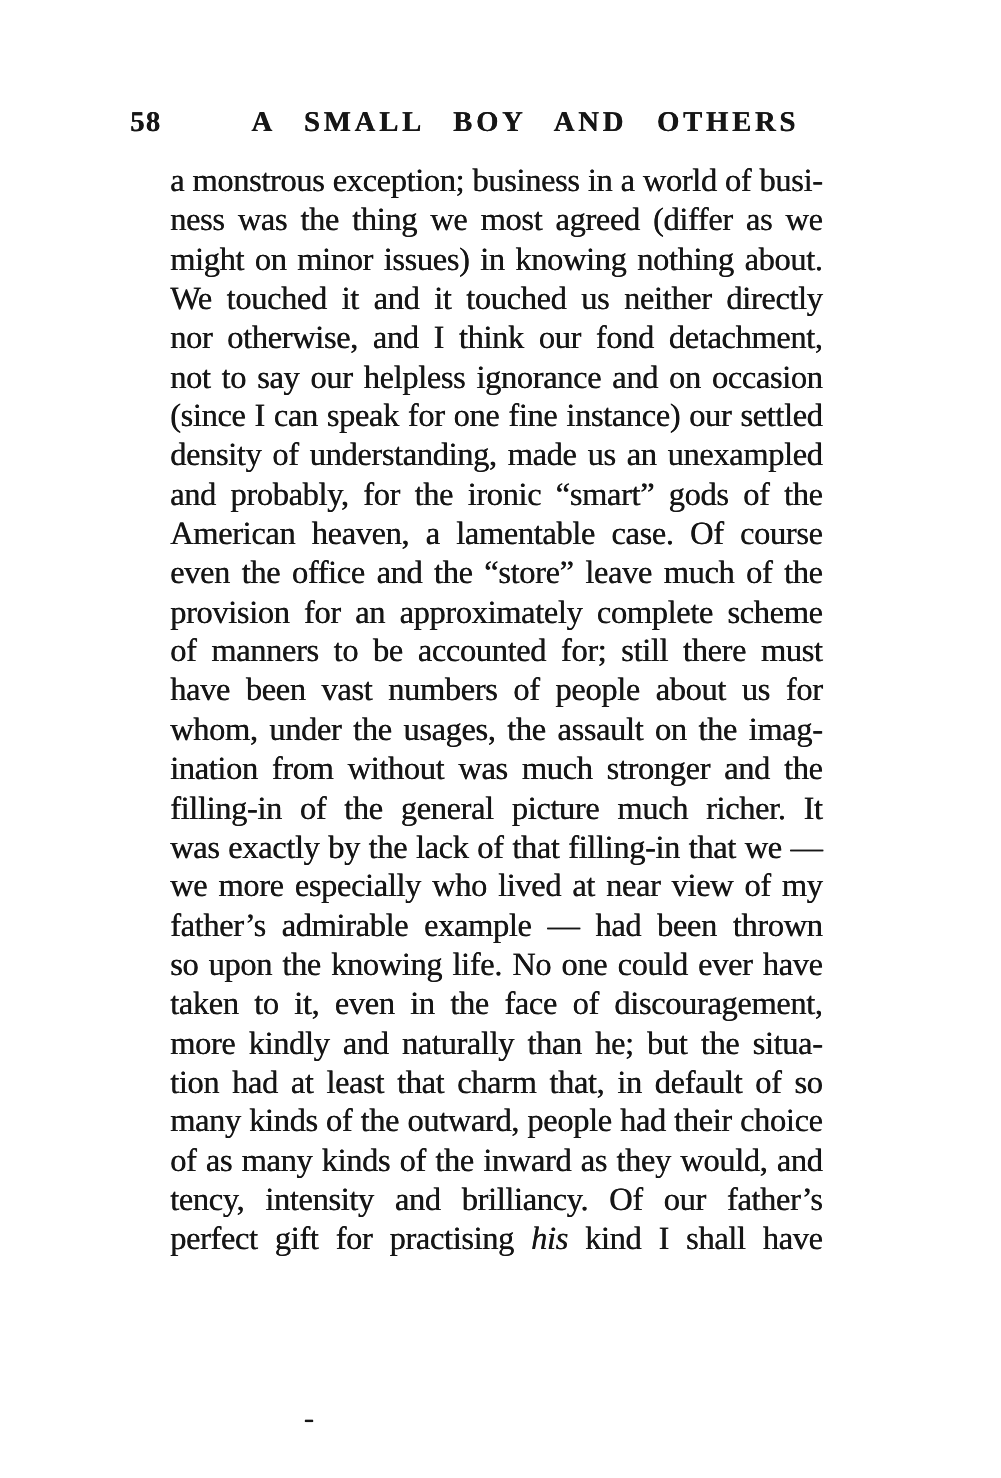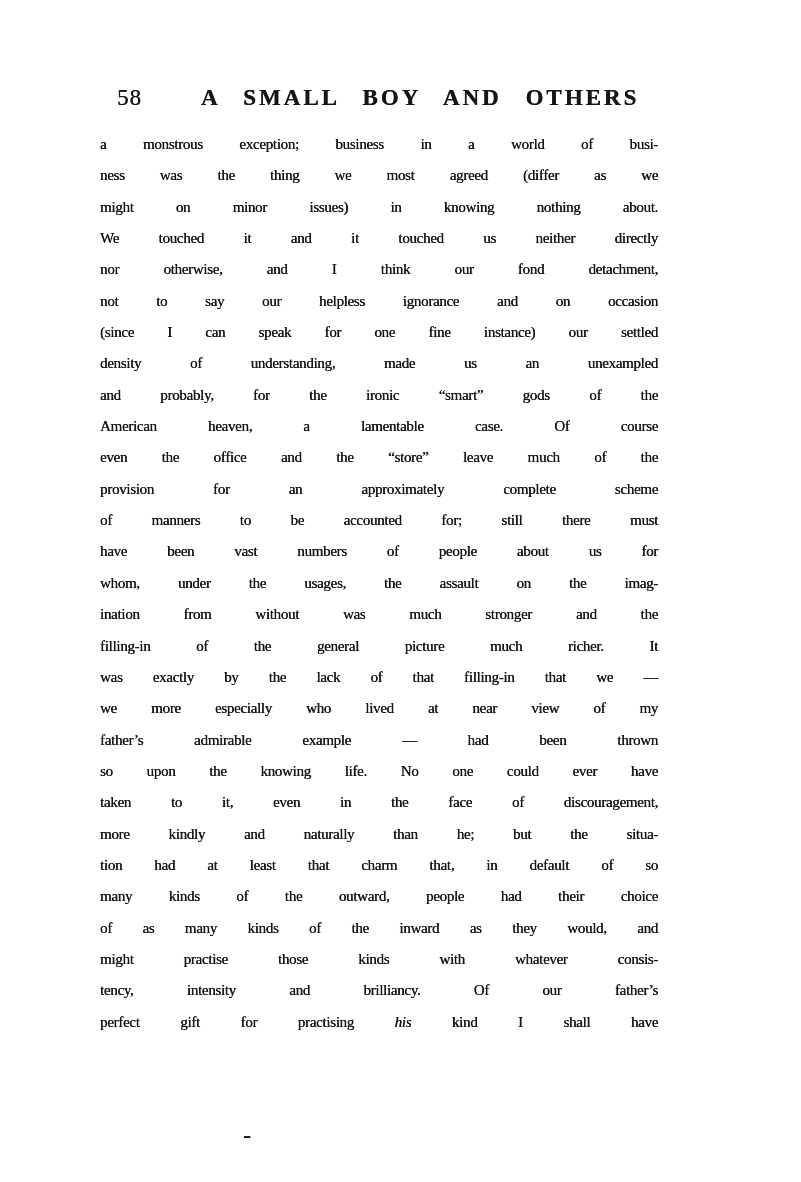--- a/index.html
+++ b/index.html
@@ -19,24 +19,24 @@
   
   .running-header {
     position: absolute;
     top: 86px;
     left: 100px;
     width: 560px;
     height: 26px;
   }
   .page-number {
     position: absolute;
-    left: 17px;
+    left: 4px;
     top: 0;
     font-size: 23px;
-    font-weight: normal;
+    font-weight: bold;
     line-height: 24px;
     letter-spacing: 1px;
     text-shadow: 0.3px 0 0 currentColor;
   }
   .running-title {
     position: absolute;
     left: 57px;
     top: 0;
     font-size: 23px;
     font-weight: bold;
@@ -48,28 +48,29 @@
     margin-left: 44px;
   }
   
   .body-text {
     position: absolute;
     left: 100px;
     top: 129px;
     width: 558px;
   }
   .tline {
-    font-size: 15px;
+    font-size: 26px;
     line-height: 31.35px;
     height: 31.35px;
     letter-spacing: -0.3px;
     text-align: justify;
     text-align-last: justify;
     white-space: normal;
     text-shadow: 0.3px 0 0 currentColor;
+    margin-left: 36px;
   }
   .tline em {
     font-style: italic;
     font-weight: inherit;
   }
   
   .ink-mark {
     position: absolute;
     left: 243px;
     top: 1123px;
@@ -109,20 +110,19 @@
     <div class="tline">filling-in of the general picture much richer. It</div>
     <div class="tline">was exactly by the lack of that filling-in that we —</div>
     <div class="tline">we more especially who lived at near view of my</div>
     <div class="tline">father’s admirable example — had been thrown</div>
     <div class="tline">so upon the knowing life. No one could ever have</div>
     <div class="tline">taken to it, even in the face of discouragement,</div>
     <div class="tline">more kindly and naturally than he; but the situa-</div>
     <div class="tline">tion had at least that charm that, in default of so</div>
     <div class="tline">many kinds of the outward, people had their choice</div>
     <div class="tline">of as many kinds of the inward as they would, and</div>
-    <div class="tline">might practise those kinds with whatever consis-</div>
     <div class="tline">tency, intensity and brilliancy. Of our father’s</div>
     <div class="tline"><span>perfect gift for practising </span><em>his</em><span> kind I shall have</span></div>
   </div>
 
   <div class="ink-mark">-</div>
 
 </div>
 
 </body></html>

